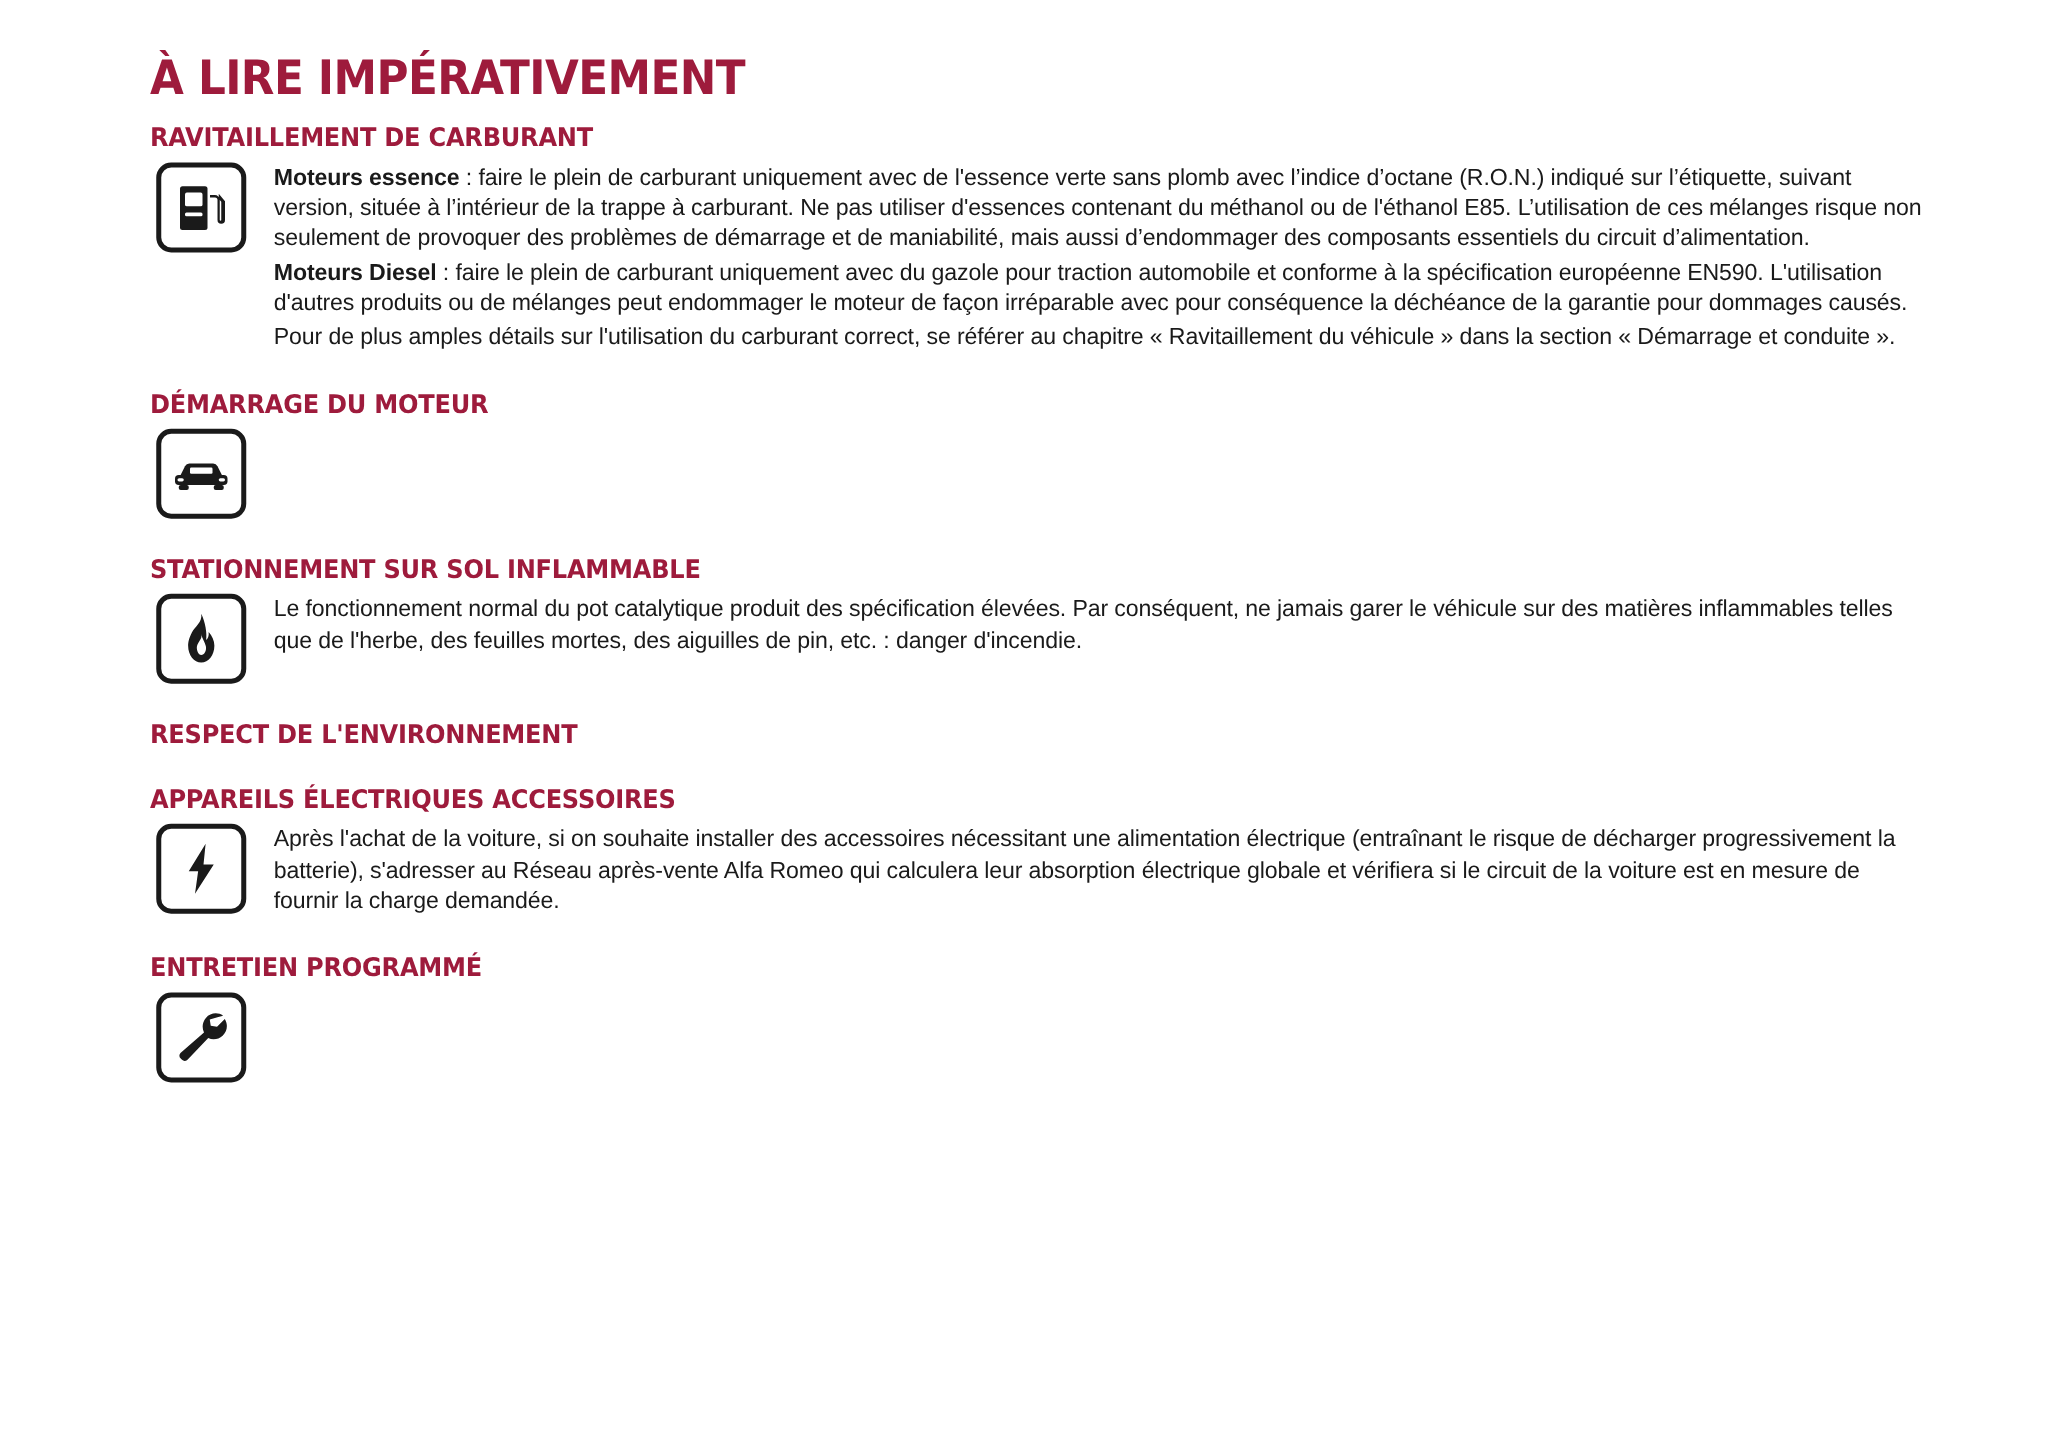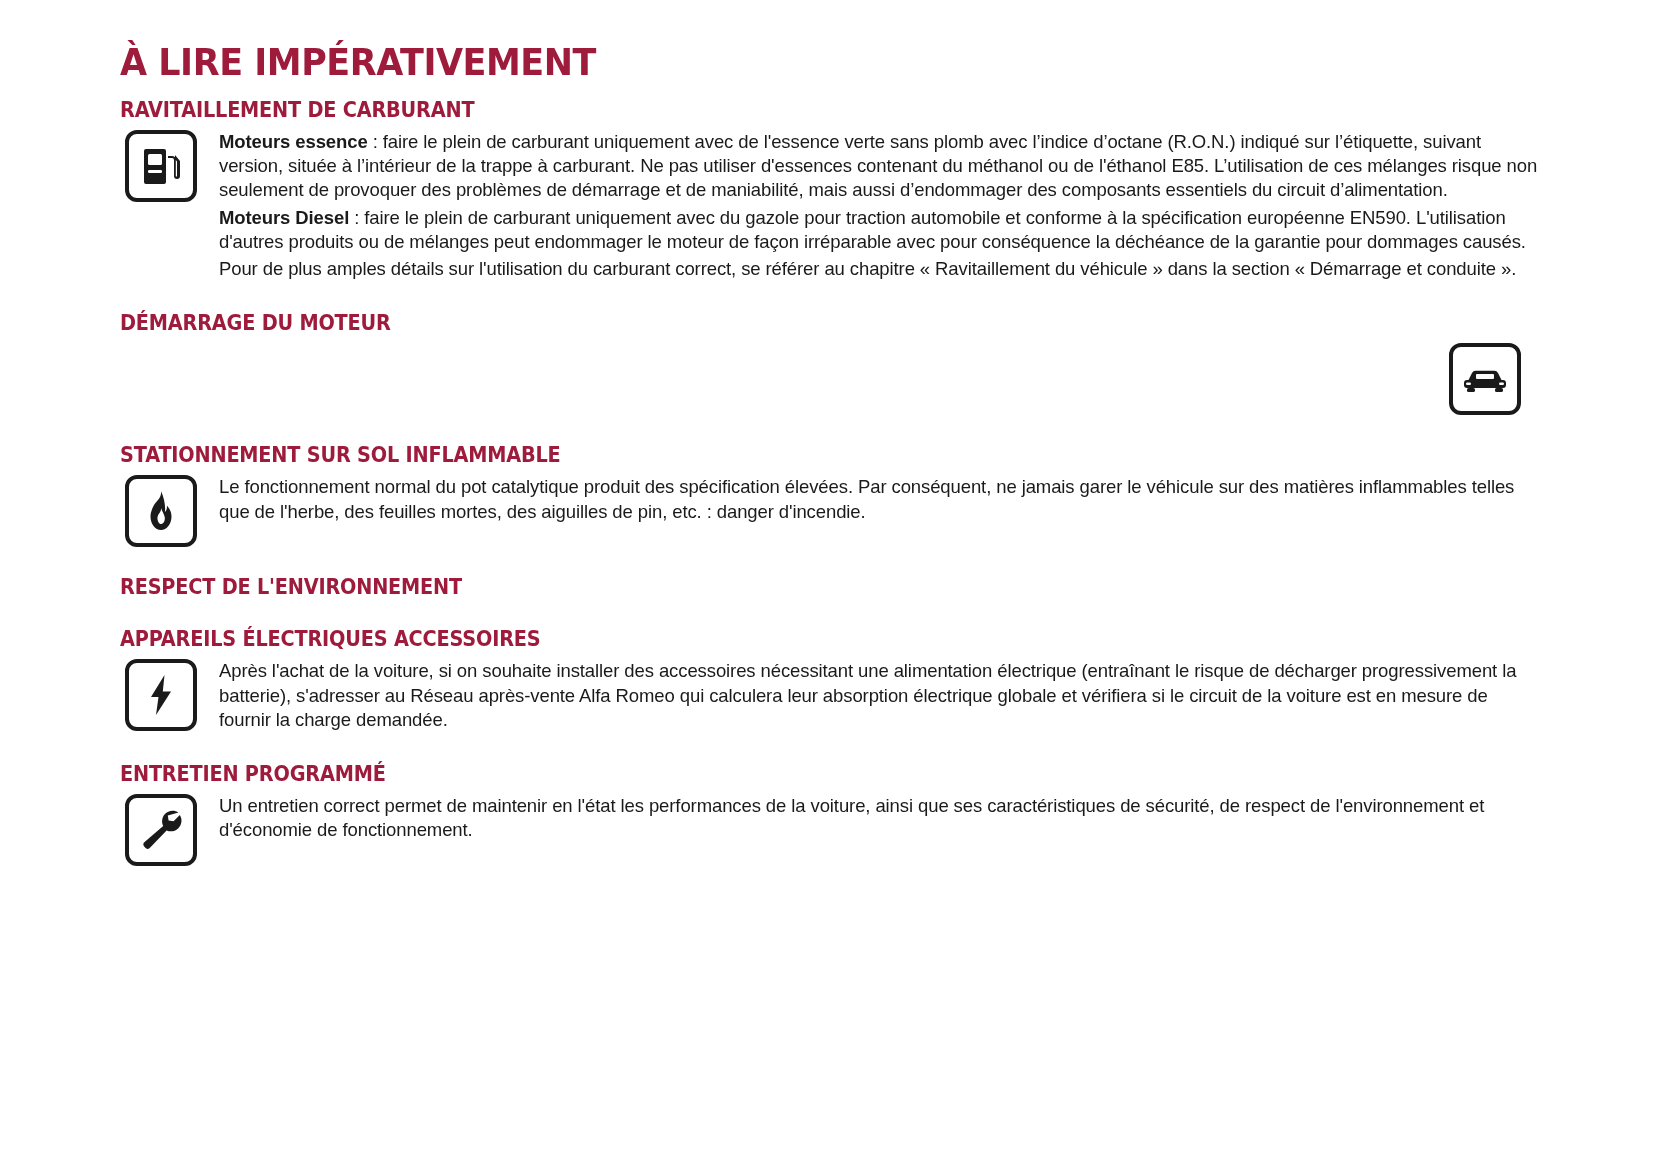--- a/index.html
+++ b/index.html
@@ -43,21 +43,20 @@
     letter-spacing: -0.2px;
     transform: scaleX(0.94);
     transform-origin: left center;
     margin: 0 0 6px 0;
     text-transform: uppercase;
   }
   .section-body {
     display: flex;
     align-items: flex-start;
     gap: 0;
-    justify-content: flex-end;
   }
   .icon-box {
     flex: 0 0 auto;
     width: 72px;
     height: 72px;
     border: 4px solid #1a1a1a;
     border-radius: 12px;
     margin: 2px 22px 0 5px;
     display: flex;
     align-items: center;
@@ -174,19 +173,16 @@
   <div class="sec-spacer"></div>
 
   <div class="section">
     <h2 class="section-title">ENTRETIEN PROGRAMMÉ</h2>
     <div class="section-body">
       <div class="icon-box">
         <svg width="44" height="42" viewBox="0 0 44 42" aria-hidden="true">
           <path d="M39.5 3.5 c-4.3 -3 -10.3 -2.3 -13.8 1.8 c-2.9 3.4 -3.3 8 -1.5 11.7 L5.6 33.1 a3.2 3.2 0 0 0 -0.2 4.6 l1.2 1.2 a3.2 3.2 0 0 0 4.6 -0.3 L27.6 21.4 c3.7 1.7 8.3 1.1 11.5 -1.9 c3.8 -3.5 4.5 -9.2 1.7 -13.4 l-6.2 6.2 l-5 -0.8 l-0.8 -5 z" fill="#1a1a1a"></path>
         </svg>
       </div>
-      <div class="text-col">
-        <p class="para"><span>Un entretien correct permet de maintenir en l'état les performances de la voiture, ainsi que ses caractéristiques de sécurité, de respect de l'environnement et d'économie de fonctionnement.</span></p>
-      </div>
     </div>
   </div>
 
 </div>
 
 </body></html>

